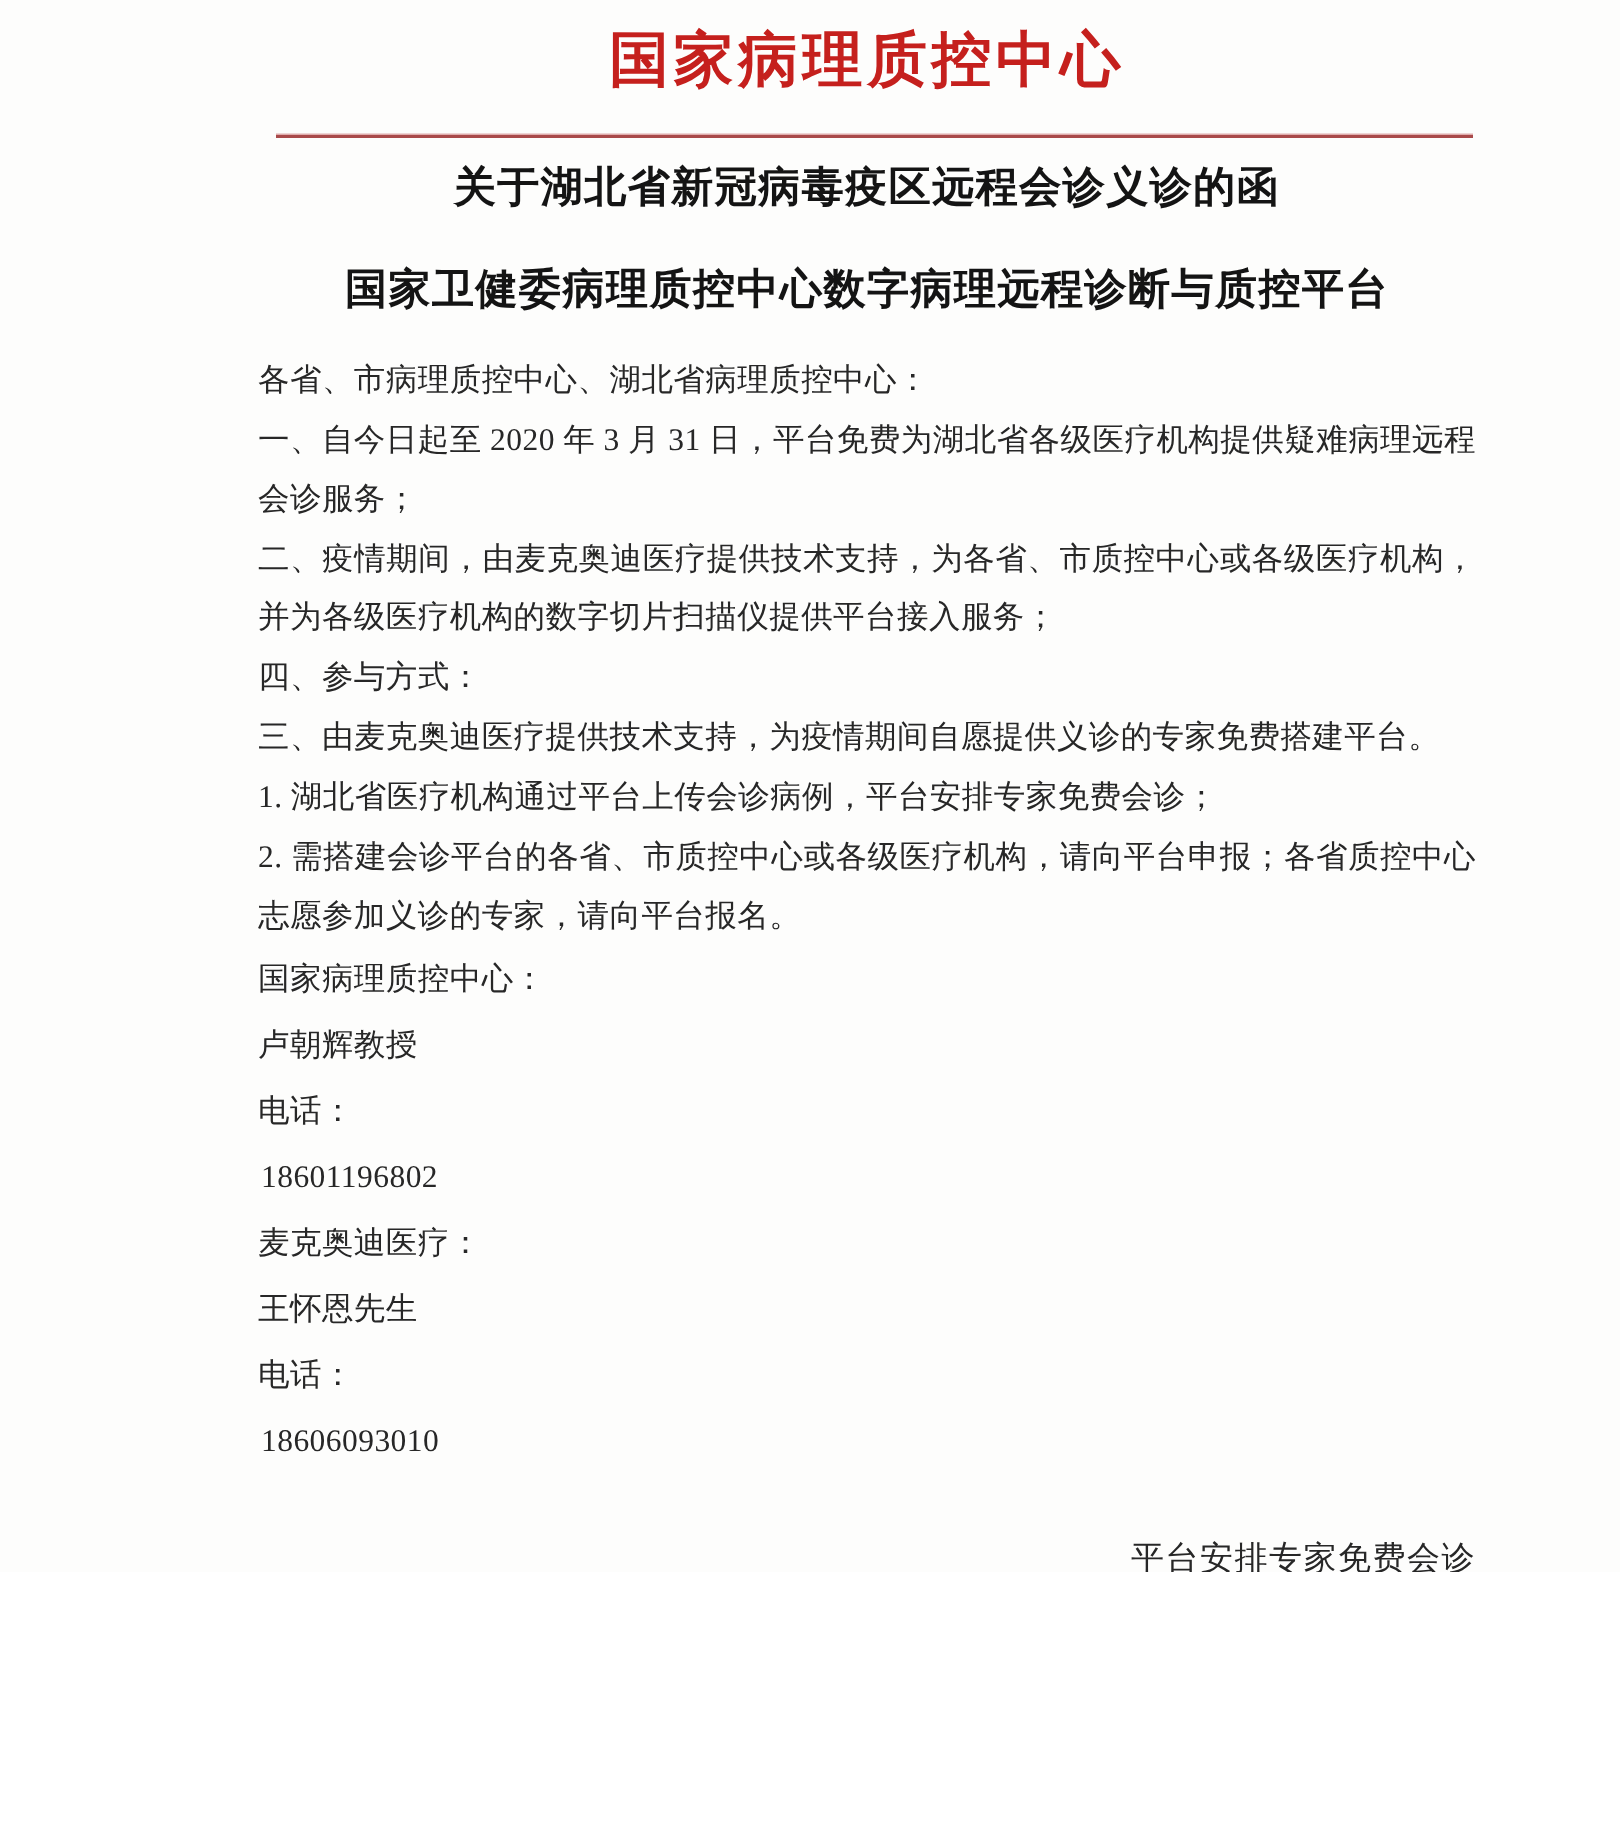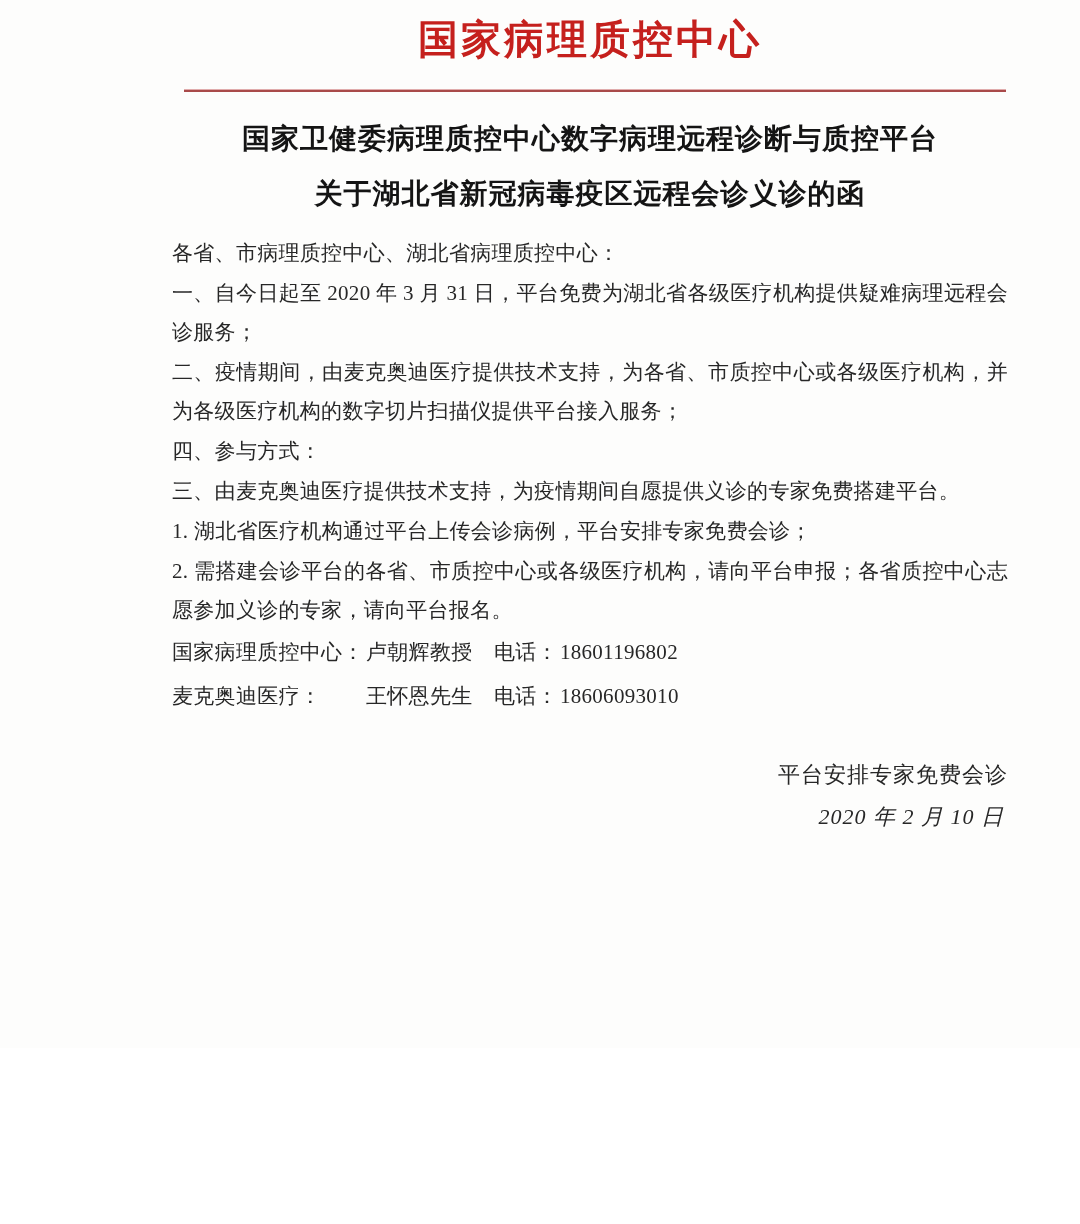--- a/index.html
+++ b/index.html
@@ -13,21 +13,21 @@
   body {
     font-family: "Liberation Serif", "DejaVu Serif", serif;
     color: var(--ink);
   }
   .page {
     position: relative;
     width: 1080px;
     height: 1048px;
     margin: 0 auto;
     background: #fdfdfc;
-    padding: 14px 72px 0 172px;
+    padding: 14px 96px 0 172px;
     overflow: hidden;
   }
   .letterhead {
     font-size: 40px;
     line-height: 52px;
     font-weight: 700;
     text-align: center;
     color: var(--letterhead-red);
     letter-spacing: 3px;
   }
@@ -59,21 +59,21 @@
   .link {
     color: var(--link-blue);
     text-decoration: underline;
     text-underline-offset: 4px;
     font-family: "Liberation Mono", "DejaVu Sans Mono", monospace;
     font-size: 19px;
     letter-spacing: 1px;
     cursor: pointer;
   }
   .contact-heading { margin-top: 36px; }
-  .contact-row { display: flex; line-height: 44px; }
+  .contact-row { display: flex; line-height: 44px; flex-direction: column; }
   .c-org { width: 194px; flex: 0 0 auto; }
   .c-person { width: 128px; flex: 0 0 auto; }
   .c-phone-label { flex: 0 0 auto; }
   .c-phone { padding-left: 2px; }
   .signature {
     position: absolute;
     left: 718px;
     top: 1048px;
     width: 158px;
     height: 98px;
@@ -102,22 +102,22 @@
   }
 </style>
 </head>
 <body>
 
 <div class="page">
 
   <h1 class="letterhead">国家病理质控中心</h1>
   <div class="rule"></div>
 
+  <h2 class="doc-title second">关于湖北省新冠病毒疫区远程会诊义诊的函</h2>
   <h2 class="doc-title first">国家卫健委病理质控中心数字病理远程诊断与质控平台</h2>
-  <h2 class="doc-title second">关于湖北省新冠病毒疫区远程会诊义诊的函</h2>
 
   <div class="body-text">
     <p class="salutation">各省、市病理质控中心、湖北省病理质控中心：</p>
 
 
     <p class="para">一、自今日起至 2020 年 3 月 31 日，平台免费为湖北省各级医疗机构提供疑难病理远程会诊服务；</p>
     <p class="para">二、疫情期间，由麦克奥迪医疗提供技术支持，为各省、市质控中心或各级医疗机构，并为各级医疗机构的数字切片扫描仪提供平台接入服务；</p>
     <p class="para">四、参与方式：</p>
     <p class="para">三、由麦克奥迪医疗提供技术支持，为疫情期间自愿提供义诊的专家免费搭建平台。</p>
     <p class="para">1. 湖北省医疗机构通过平台上传会诊病例，平台安排专家免费会诊；</p>

